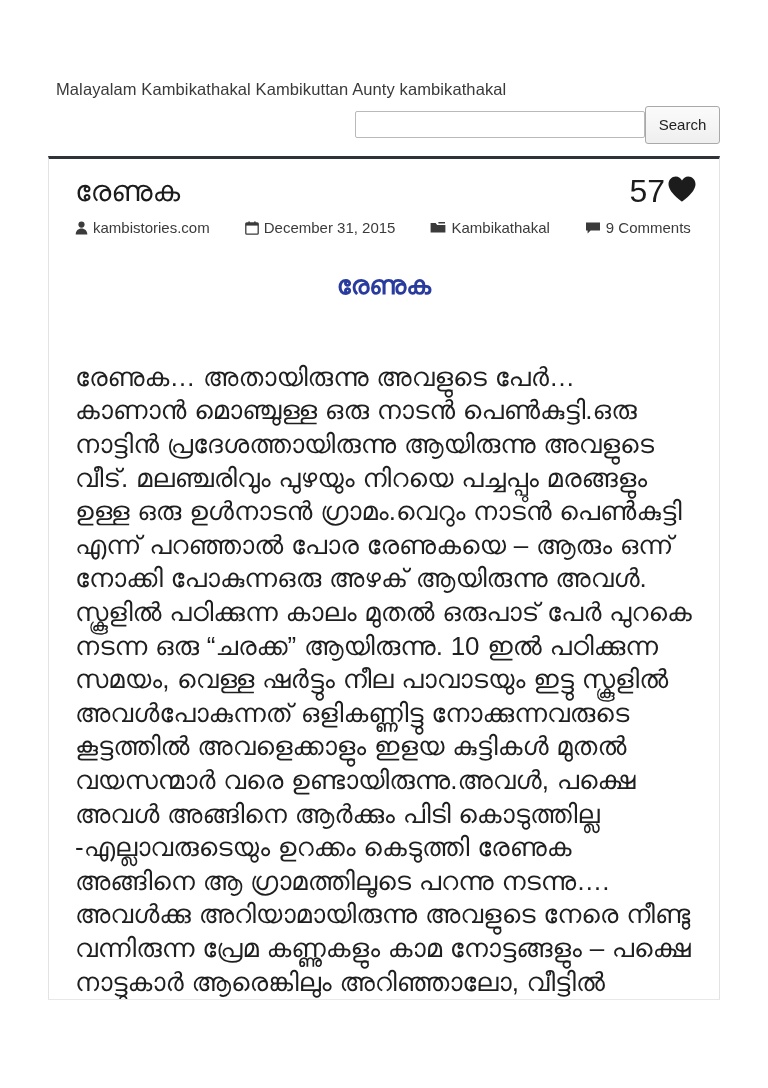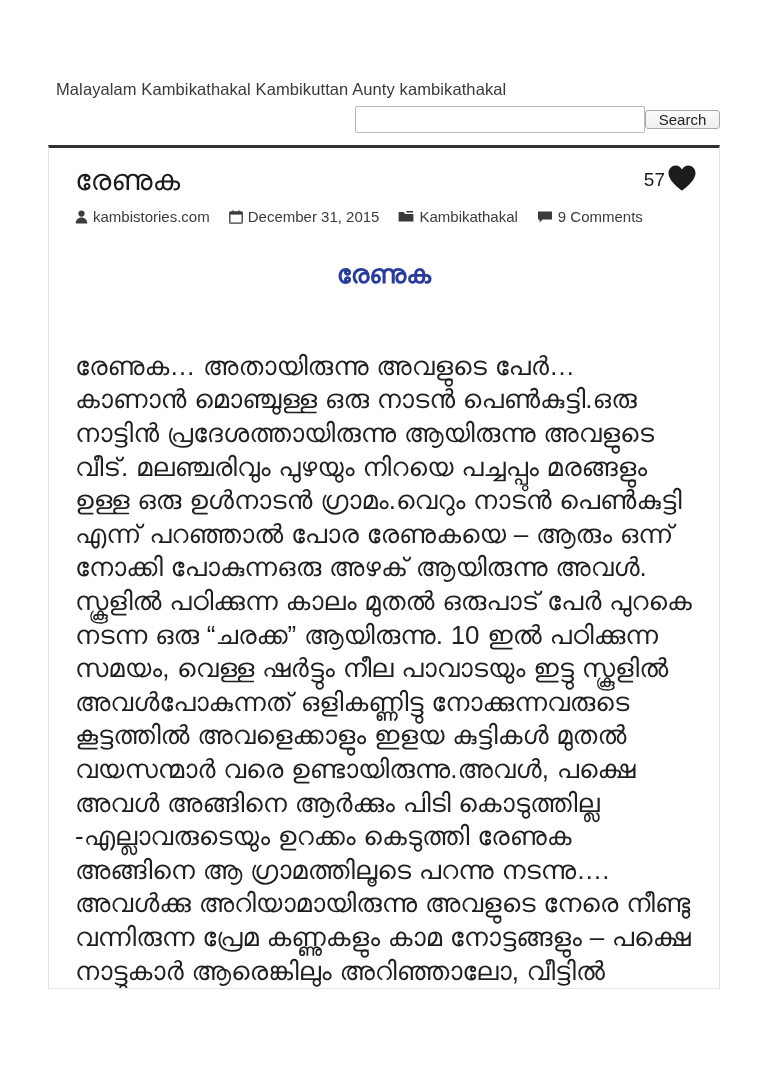--- a/index.html
+++ b/index.html
@@ -42,21 +42,21 @@
     border: 1px solid #b9b9b9;
     background: #ffffff;
     border-radius: 2px;
     font-family: "Liberation Sans", sans-serif;
     font-size: 13px;
     padding: 0 6px;
     color: #333;
     outline: none;
   }
   .search-button {
-    height: 19px;
+    height: 38px;
     min-width: 75px;
     padding: 0 12px;
     border: 1px solid #a9a9a9;
     border-radius: 3px;
     background: linear-gradient(#fbfbfb, #efefef);
     font-family: "Liberation Sans", sans-serif;
     font-size: 15px;
     color: #1e1e1e;
     cursor: pointer;
   }
@@ -84,35 +84,36 @@
     font-weight: 400;
     line-height: 1.25;
     color: #1c1c1c;
     margin: 0;
     padding-left: 4px;
   }
   .likes {
     display: flex;
     align-items: center;
     gap: 2px;
-    font-size: 19px;
+    font-size: 32px;
     color: #1c1c1c;
     line-height: 1;
     padding-top: 2px;
   }
   .heart-icon { display: block; }
 
   
   .meta {
     display: flex;
     flex-wrap: nowrap;
     margin-top: 11px;
     padding-left: 4px;
     font-size: 15px;
     color: #3b3b3b;
+    gap: 16px;
   }
   .meta-item {
     display: flex;
     align-items: center;
     margin-right: 19px;
     white-space: nowrap;
   }
   .meta-item:last-child { margin-right: 16px; }
   .meta-icon {
     display: inline-flex;

